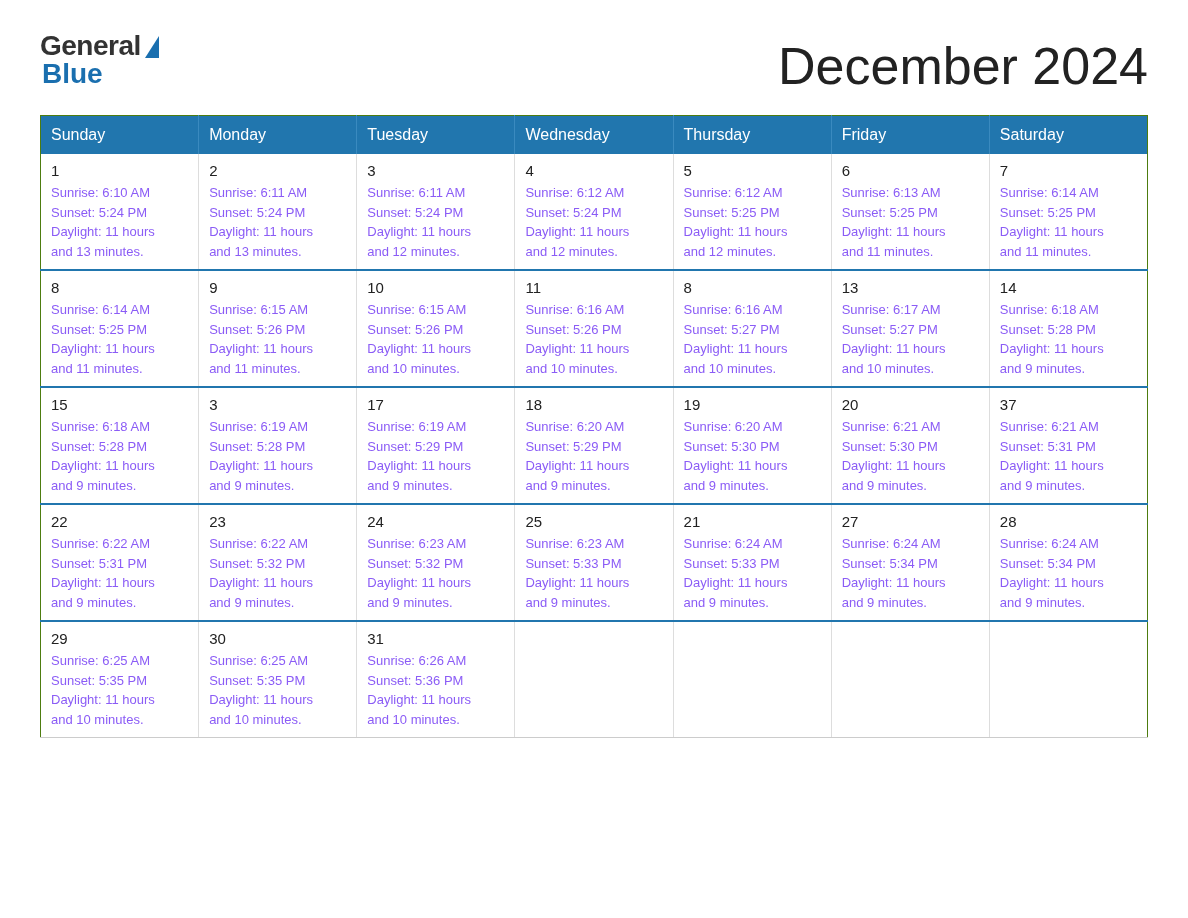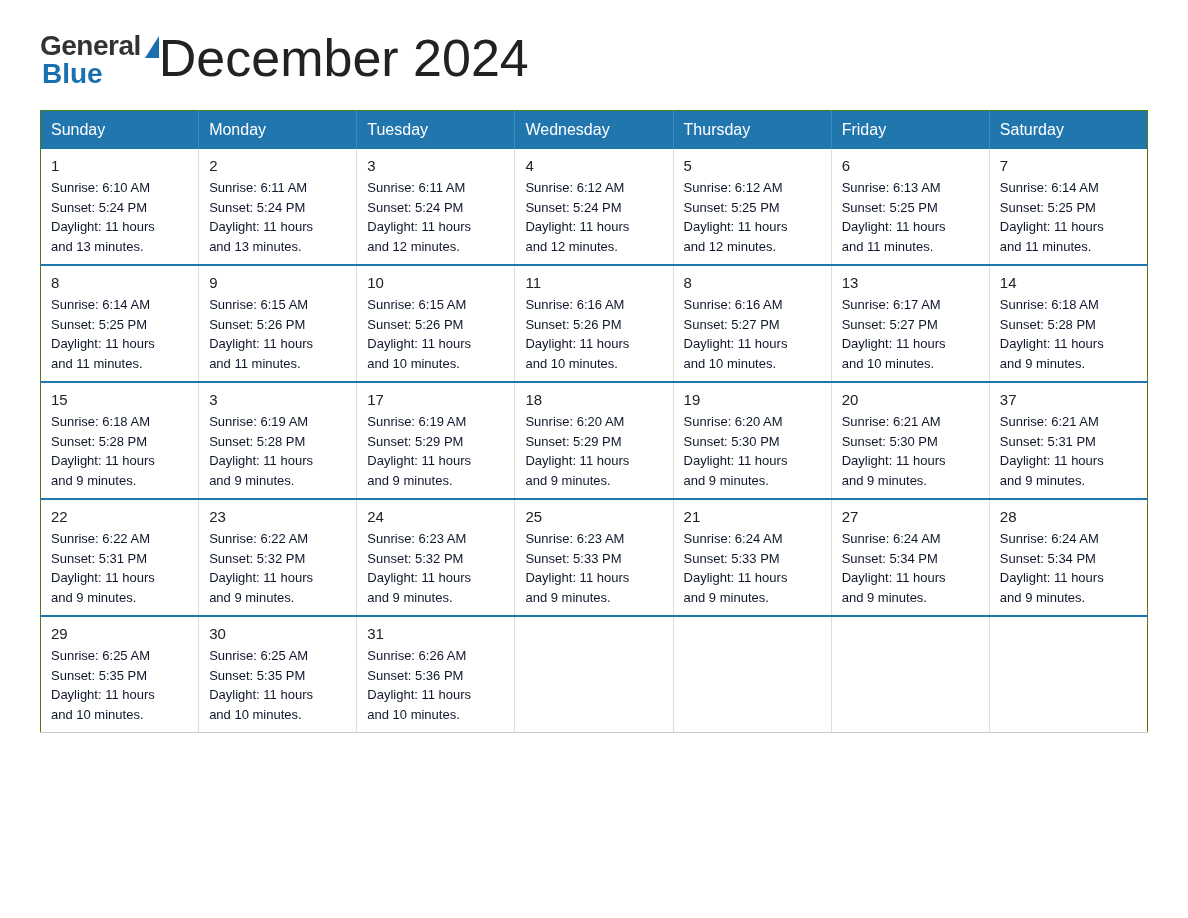--- a/index.html
+++ b/index.html
@@ -5,20 +5,21 @@
     * { box-sizing: border-box; margin: 0; padding: 0; }
     body {
       font-family: Arial, sans-serif;
       background: #fff;
       padding: 30px 40px;
       width: 1188px;
       min-height: 918px;
     }
     .header {
       display: flex;
+      justify-content: space-between;
       align-items: flex-start;
       margin-bottom: 20px;
     }
     .logo {
       display: flex;
       flex-direction: column;
       align-items: flex-start;
     }
     .logo-top {
       display: flex;
@@ -46,20 +47,21 @@
       padding-left: 2px;
     }
     .header-right {
       text-align: right;
     }
     .month-title {
       font-size: 52px;
       font-weight: normal;
       color: #222;
       line-height: 1.1;
+      margin-top: 8px;
     }
     .location {
       font-size: 22px;
       color: #444;
       margin-top: 4px;
     }
     .calendar-table {
       width: 100%;
       border-collapse: collapse;
       border: 1px solid #4d7c0f;
@@ -95,21 +97,21 @@
     .day-number {
       font-size: 15px;
       font-weight: normal;
       color: #222;
       margin-bottom: 4px;
       display: block;
     }
     .day-info {
       font-size: 13px;
       line-height: 1.5;
-      color: #0f172a;
+      color: #8b5cf6;
     }
     .empty-cell {
       background: #fff;
     }
   </style>
 </head>
 <body>
 
 <div class="header">
   <div class="logo">

